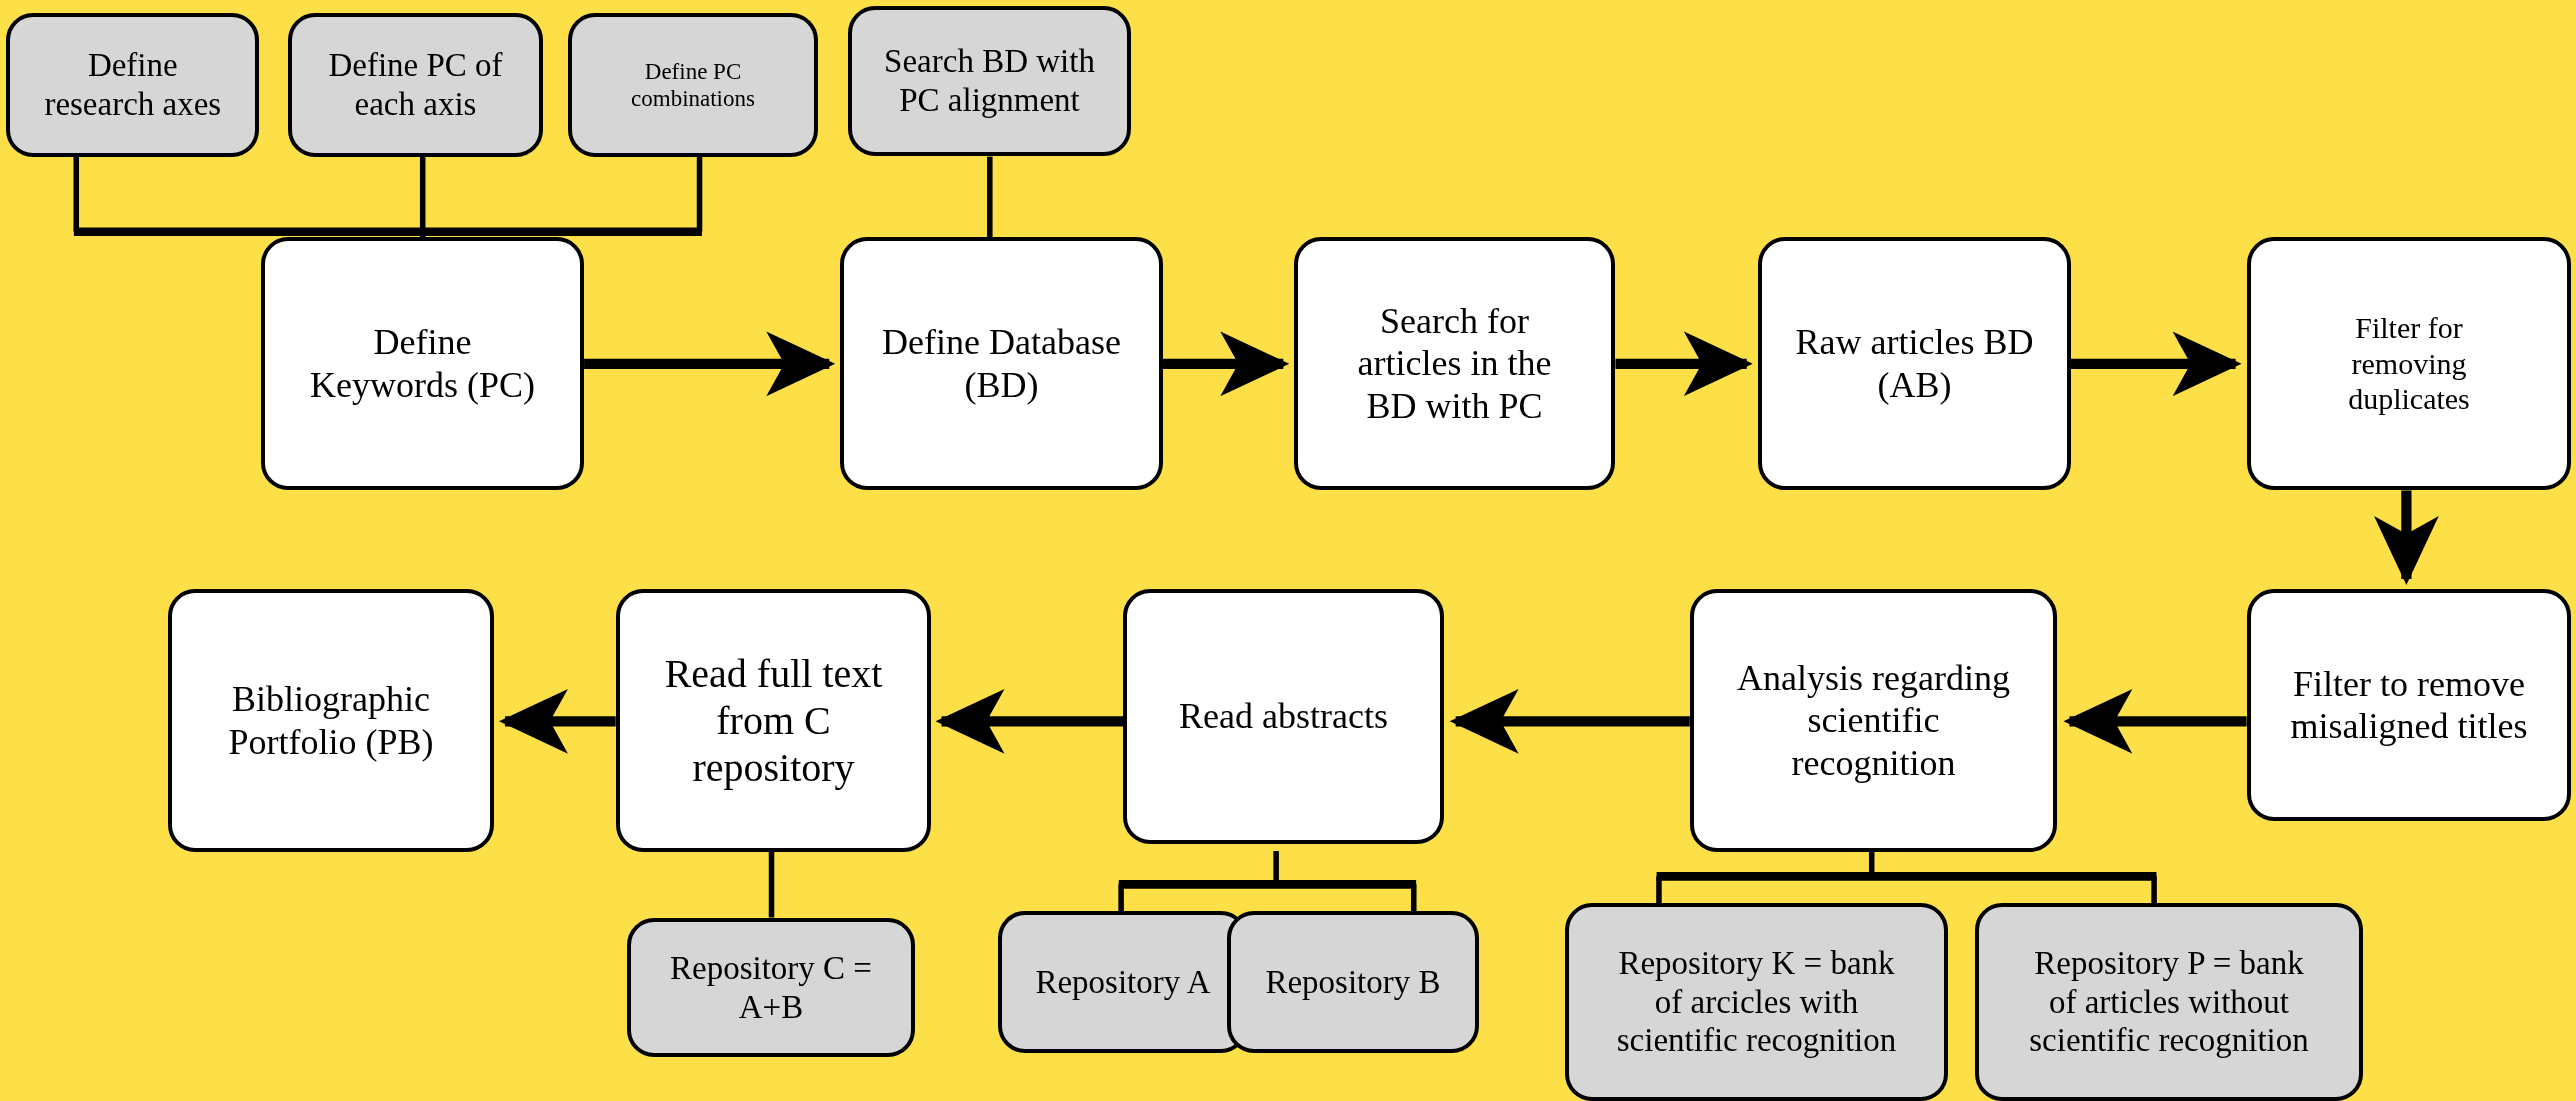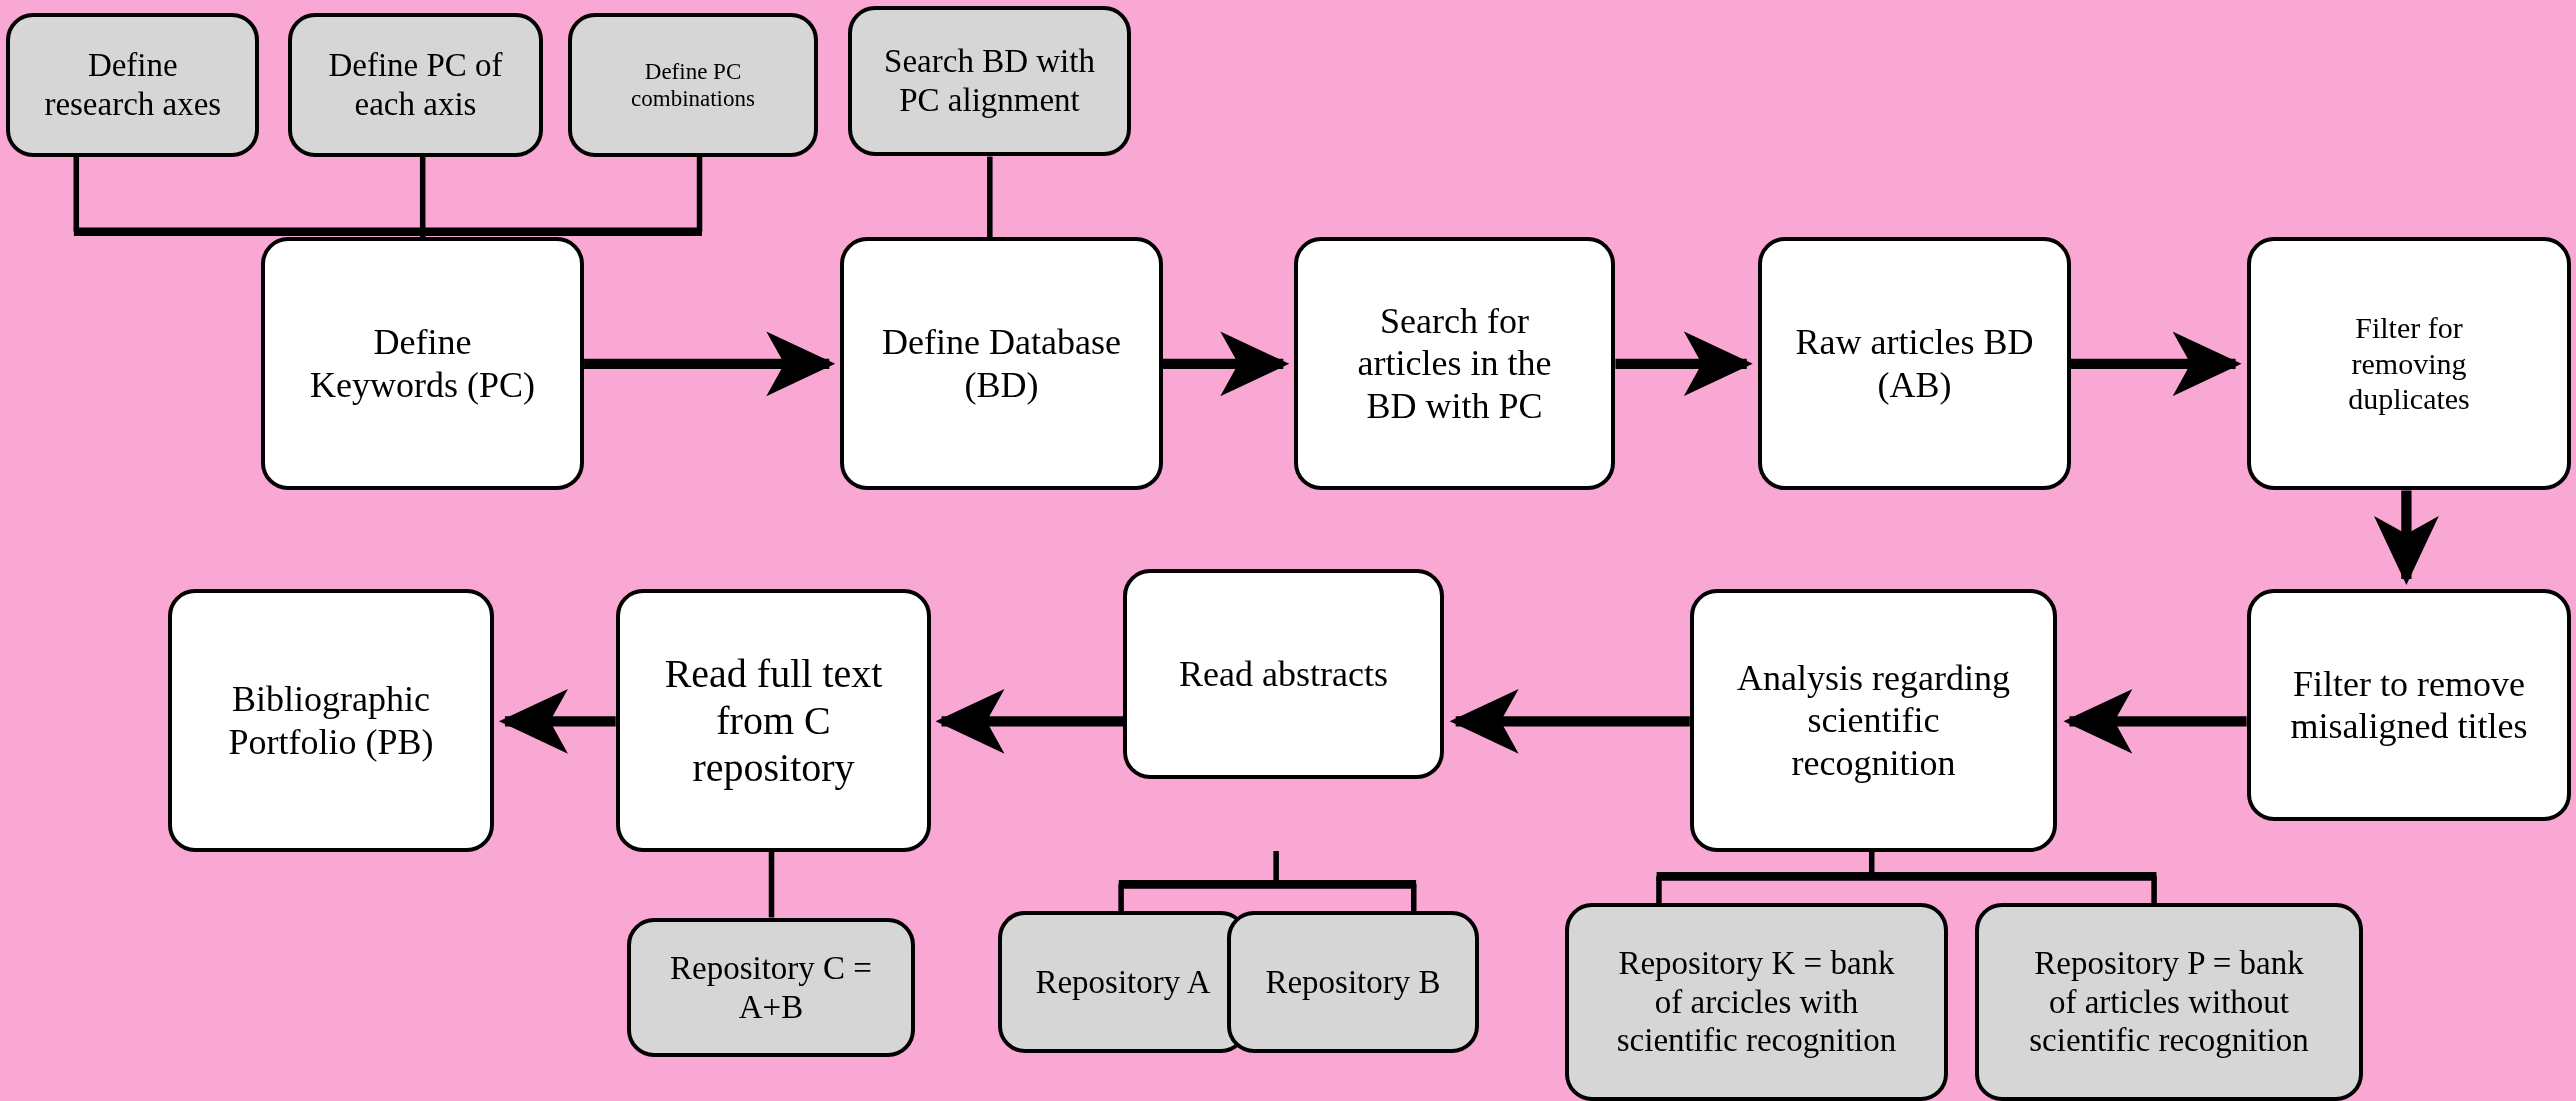--- a/index.html
+++ b/index.html
@@ -7,21 +7,21 @@
     padding: 0;
     background: #ffffff;
   }
   body {
     font-family: "Liberation Serif", "DejaVu Serif", serif;
   }
   #canvas {
     position: relative;
     width: 2576px;
     height: 1101px;
-    background: #f9a8d4;
+    background: #fde047;
     overflow: hidden;
   }
   svg#wires {
     position: absolute;
     left: 0;
     top: 0;
     width: 2576px;
     height: 1101px;
     pointer-events: none;
   }
@@ -150,21 +150,21 @@
     <span class="label">Bibliographic
 Portfolio (PB)</span>
   </div>
 
   <div class="node white" style="left:616px; top:589px; width:315px; height:263px; font-size:40px;">
     <span class="label">Read full text
 from C
 repository</span>
   </div>
 
-  <div class="node white" style="left:1123px; top:569px; width:321px; height:210px; font-size:36px;">
+  <div class="node white" style="left:1123px; top:589px; width:321px; height:255px; font-size:36px;">
     <span class="label">Read abstracts</span>
   </div>
 
   <div class="node white" style="left:1690px; top:589px; width:367px; height:263px; font-size:36px;">
     <span class="label">Analysis regarding
 scientific
 recognition</span>
   </div>
 
   <div class="node white" style="left:2247px; top:589px; width:324px; height:232px; font-size:36px;">

